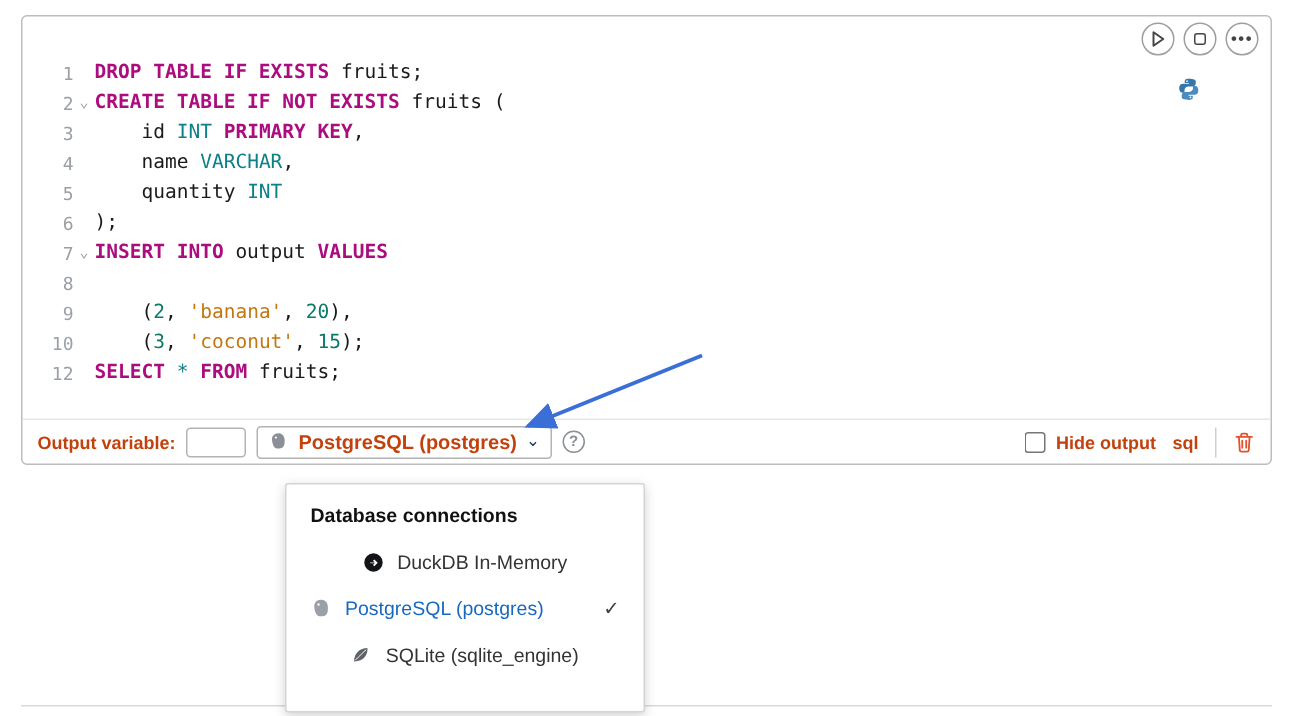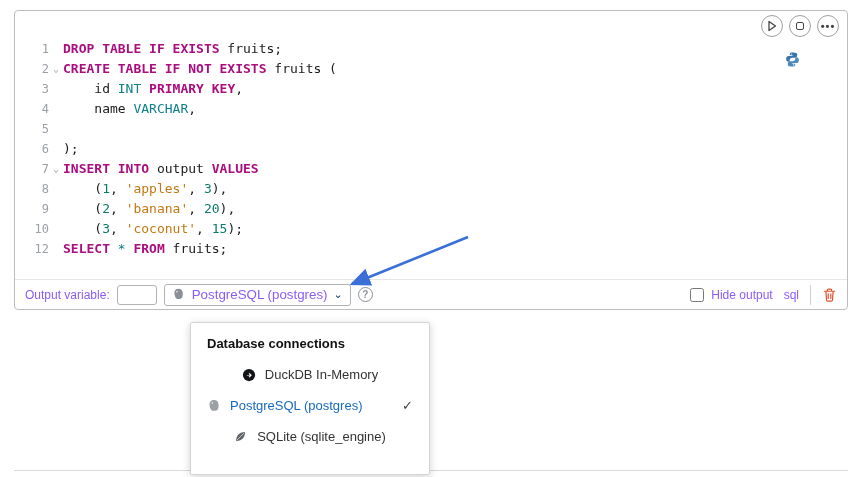--- a/index.html
+++ b/index.html
@@ -39,21 +39,21 @@
   .tk-str  { color:#C47710; }
   .tk-op   { color:#0E8088; }
   .tk-plain{ color:#1a1a1a; }
 
   
   .cell-footer {
     position:absolute; left:0; right:0; bottom:0; height:30px;
     border-top:1px solid #e6e6e6; display:flex; align-items:center;
     padding:0 10px; gap:7px; font-size:12px;
   }
-  .navy { color:#8b5cf6; font-weight:normal; }
+  .navy { color:#c2410c; font-weight:bold; }
   .outvar-input {
     width:35px; height:20px; border:1px solid #b3b3b3; border-radius:3px;
     font-size:12px; padding:0 19px; color:#333; font-family:"Liberation Sans",sans-serif;
   }
   .conn-trigger {
     height:22px; border:1px solid #b3b3b3; border-radius:3px; background:#fff;
     display:flex; align-items:center; gap:6px; padding:0 7px; cursor:pointer;
   }
   .chev { color:#173A64; font-size:11px; line-height:1; }
   .help-circle {
@@ -131,35 +131,35 @@
         <span class="code"><span class="tk-plain">    id </span><span class="tk-type">INT</span><span class="tk-plain"> </span><span class="tk-kw">PRIMARY KEY</span><span class="tk-plain">,</span></span>
       </div>
       <div class="row">
         <span class="gutter">4</span>
         <span class="fold"></span>
         <span class="code"><span class="tk-plain">    name </span><span class="tk-type">VARCHAR</span><span class="tk-plain">,</span></span>
       </div>
       <div class="row">
         <span class="gutter">5</span>
         <span class="fold"></span>
+        <span class="code"><span class="tk-plain">    quantity </span><span class="tk-type">INT</span></span>
       </div>
       <div class="row">
         <span class="gutter">6</span>
         <span class="fold"></span>
         <span class="code"><span class="tk-plain">);</span></span>
       </div>
       <div class="row">
         <span class="gutter">7</span>
         <span class="fold">⌄</span>
         <span class="code"><span class="tk-kw">INSERT INTO</span><span class="tk-plain"> output </span><span class="tk-kw">VALUES</span></span>
       </div>
       <div class="row">
         <span class="gutter">8</span>
         <span class="fold"></span>
-        <span class="code"><span class="tk-plain">    (</span><span class="tk-num">1</span><span class="tk-plain">, </span><span class="tk-str">'apples'</span><span class="tk-plain">, </span><span class="tk-num">3</span><span class="tk-plain">),</span></span>
       </div>
       <div class="row">
         <span class="gutter">9</span>
         <span class="fold"></span>
         <span class="code"><span class="tk-plain">    (</span><span class="tk-num">2</span><span class="tk-plain">, </span><span class="tk-str">'banana'</span><span class="tk-plain">, </span><span class="tk-num">20</span><span class="tk-plain">),</span></span>
       </div>
       <div class="row">
         <span class="gutter">10</span>
         <span class="fold"></span>
         <span class="code"><span class="tk-plain">    (</span><span class="tk-num">3</span><span class="tk-plain">, </span><span class="tk-str">'coconut'</span><span class="tk-plain">, </span><span class="tk-num">15</span><span class="tk-plain">);</span></span>

